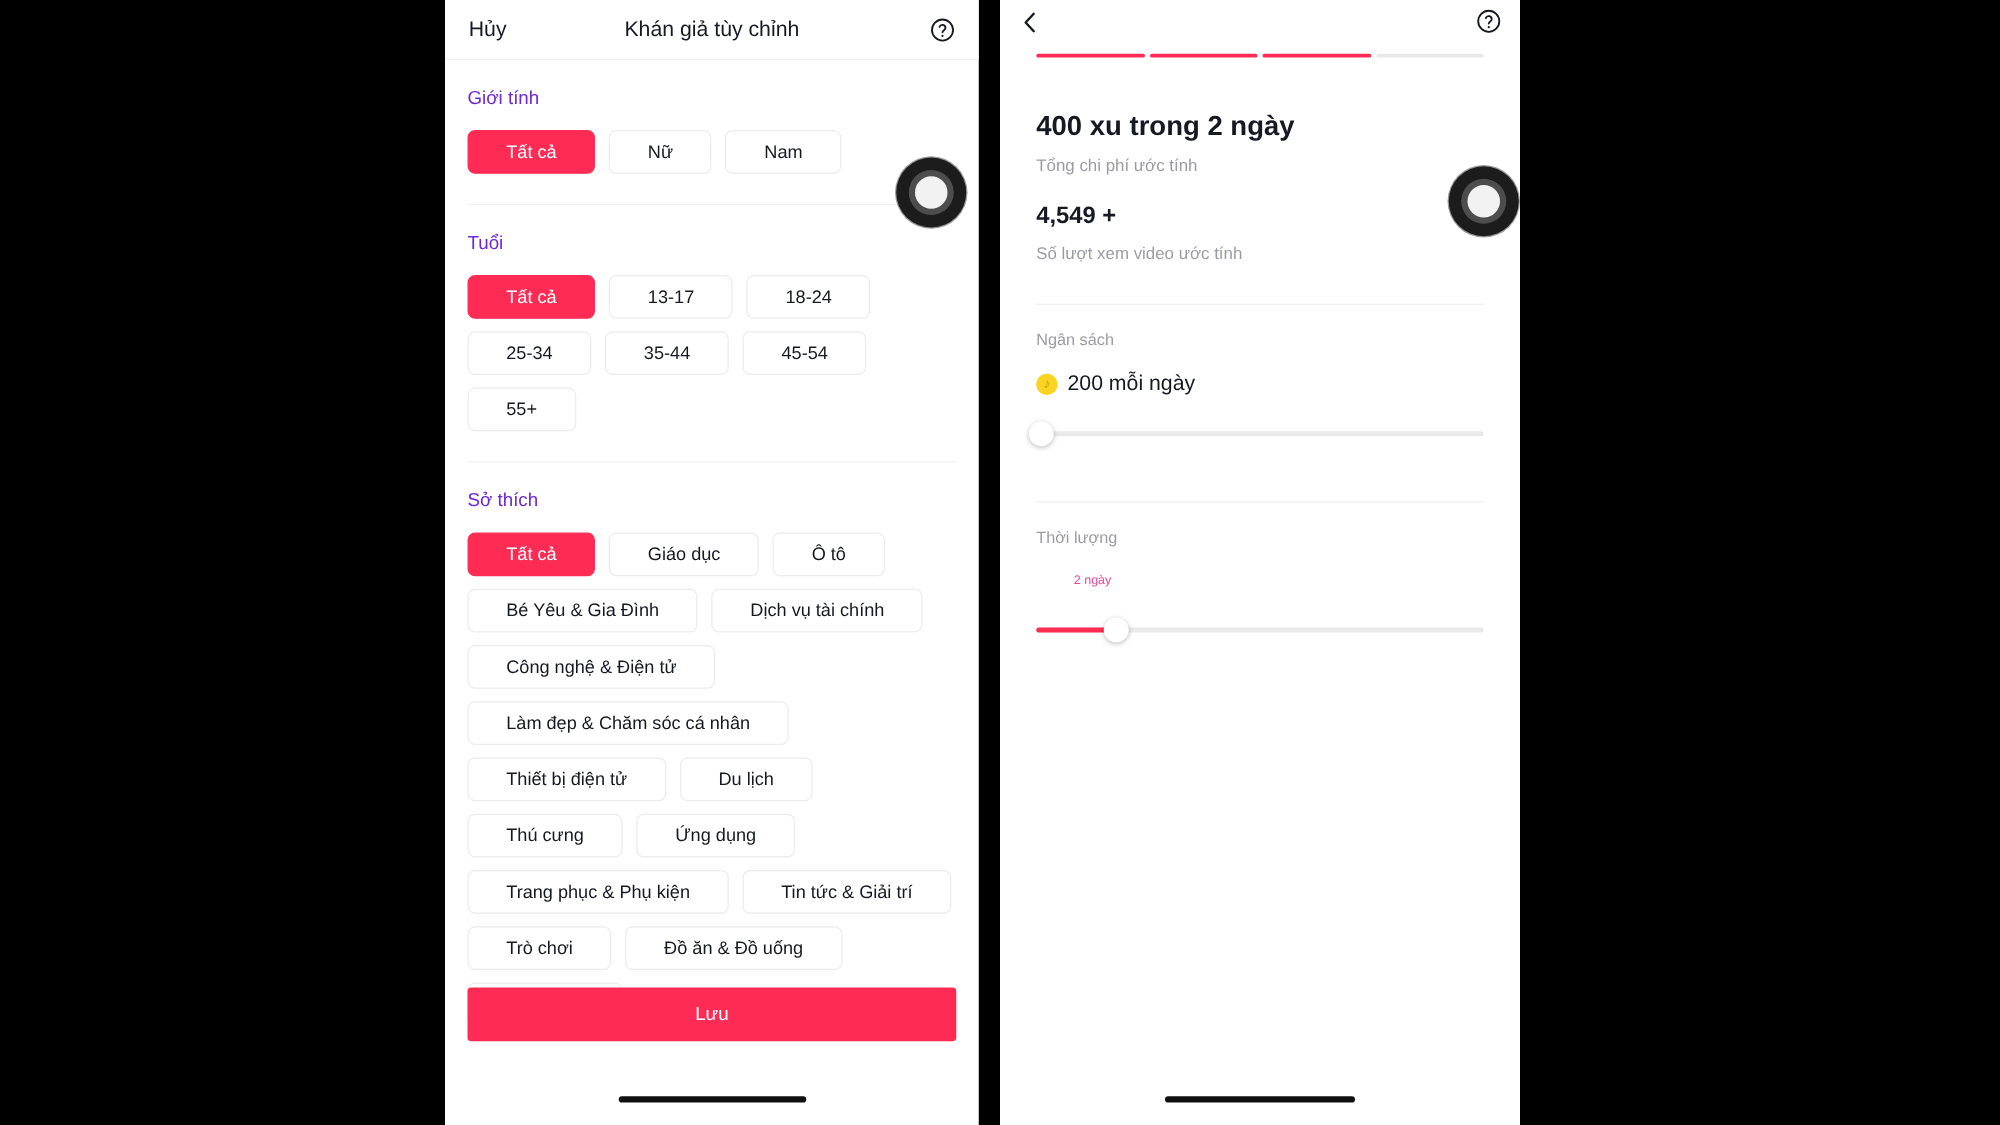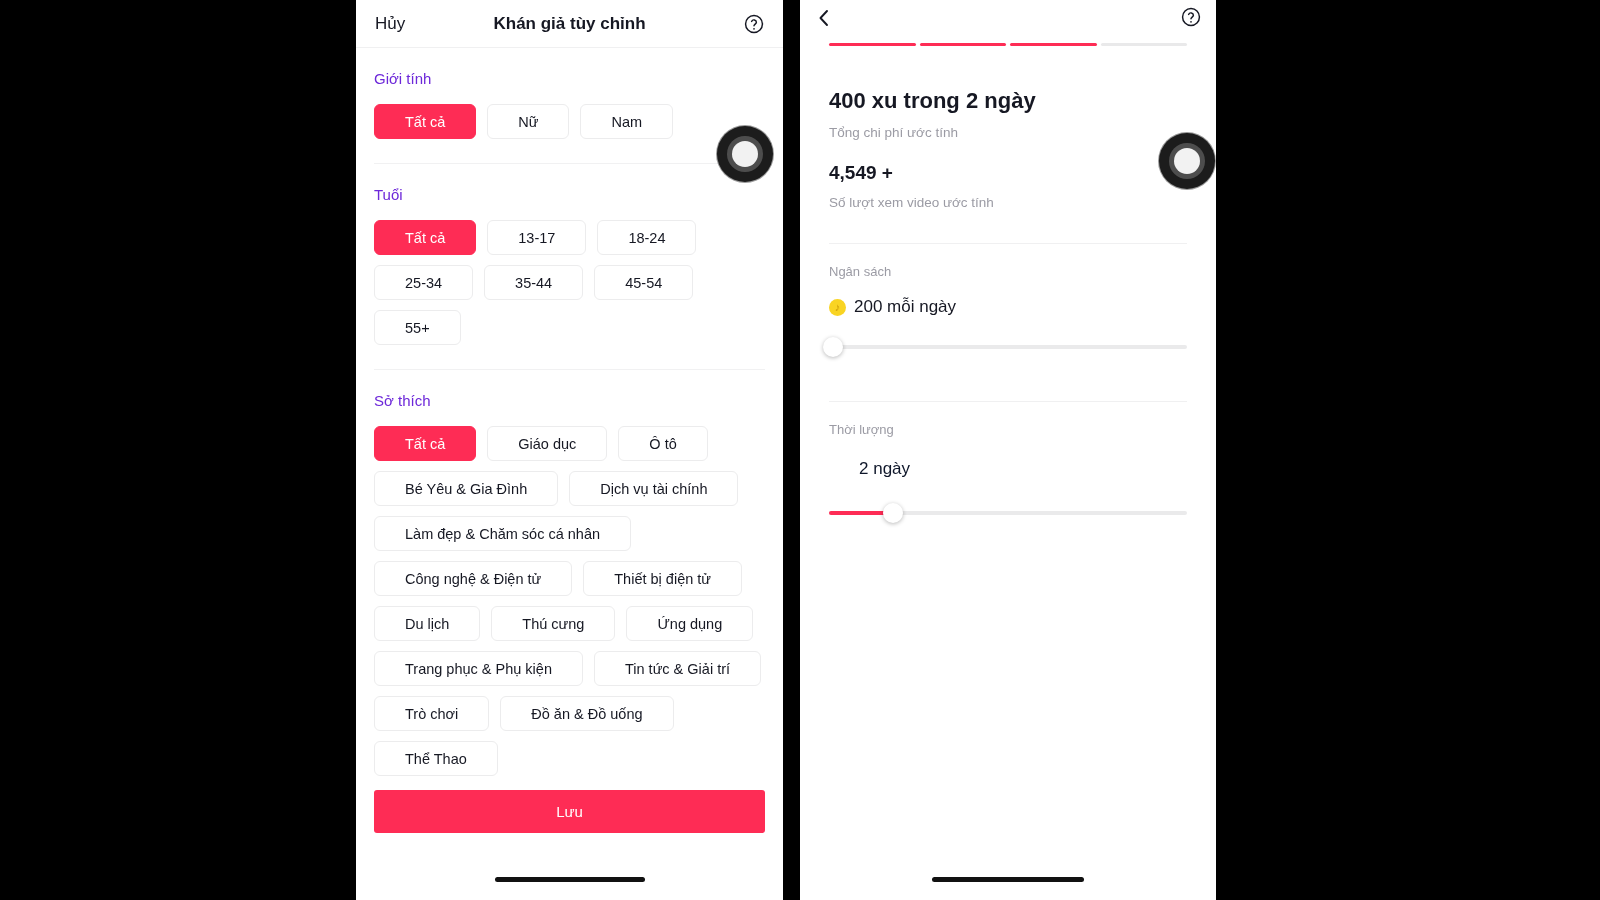--- a/index.html
+++ b/index.html
@@ -41,21 +41,21 @@
   .lnav-cancel {
     position: absolute;
     left: 19px;
     font-size: 17px;
     color: #161823;
   }
   .lnav-title {
     width: 100%;
     text-align: center;
     font-size: 17px;
-    font-weight: 700;
+    font-weight: 400;
     color: #161823;
   }
   .lnav-help {
     position: absolute;
     right: 18px;
     width: 22px;
     height: 22px;
   }
   .hairline-bottom { border-bottom: 1px solid #f0f0f1; }
 
@@ -205,22 +205,22 @@
     justify-content: center;
     font-size: 11px;
     color: #c99a06;
     font-weight: 700;
   }
   .budget-val {
     font-size: 17px;
     color: #161823;
   }
   .dur-val {
-    font-size: 17px;
-    color: #0f172a;
+    font-size: 10px;
+    color: #ec4899;
     margin-top: 22px;
     margin-left: 30px;
   }
 
   
   .slider {
     position: relative;
     height: 20px;
     margin-top: 20px;
   }
@@ -325,22 +325,22 @@
     <div class="divider"></div>
 
     <div class="sect">
       <div class="sect-title">Sở thích</div>
       <div class="chips">
         <div class="chip sel">Tất cả</div>
         <div class="chip">Giáo dục</div>
         <div class="chip">Ô tô</div>
         <div class="chip">Bé Yêu &amp; Gia Đình</div>
         <div class="chip">Dịch vụ tài chính</div>
+        <div class="chip">Công nghệ &amp; Điện tử</div>
         <div class="chip">Làm đẹp &amp; Chăm sóc cá nhân</div>
-        <div class="chip">Công nghệ &amp; Điện tử</div>
         <div class="chip">Thiết bị điện tử</div>
         <div class="chip">Du lịch</div>
         <div class="chip">Thú cưng</div>
         <div class="chip">Ứng dụng</div>
         <div class="chip">Trang phục &amp; Phụ kiện</div>
         <div class="chip">Tin tức &amp; Giải trí</div>
         <div class="chip">Trò chơi</div>
         <div class="chip">Đồ ăn &amp; Đồ uống</div>
         <div class="chip">Thể Thao</div>
       </div>

